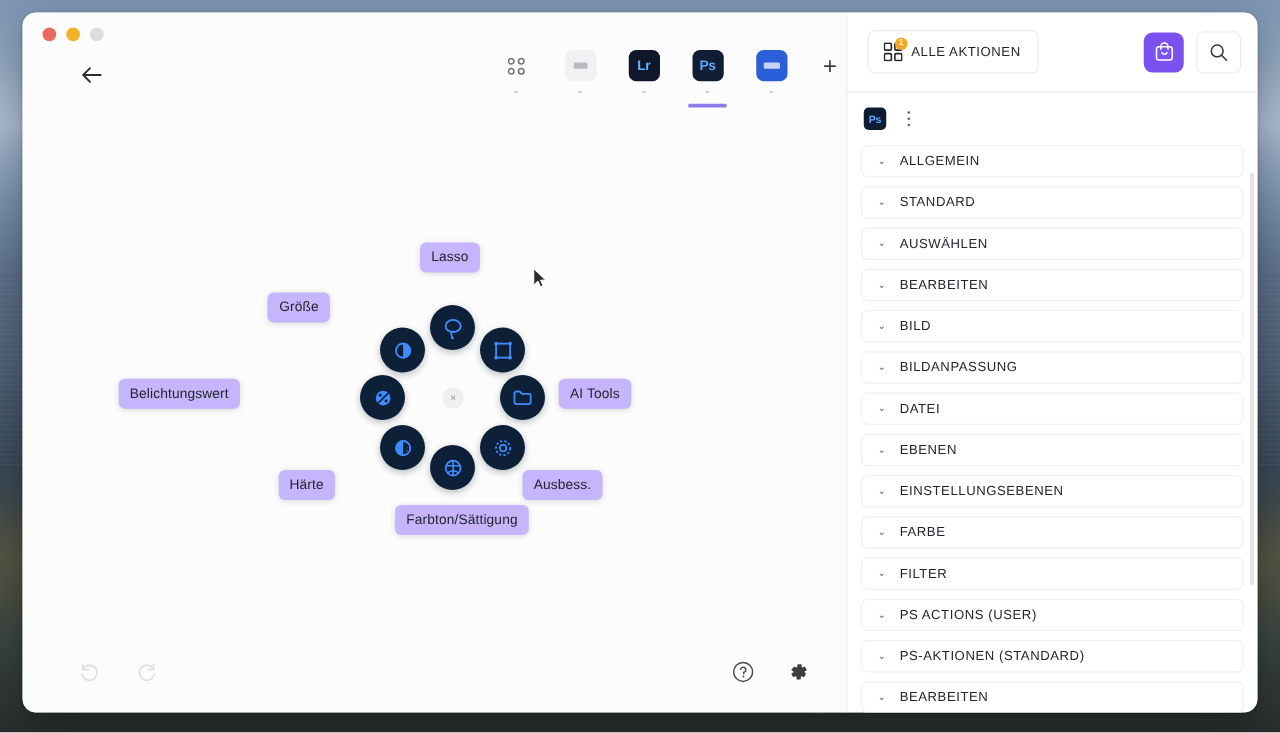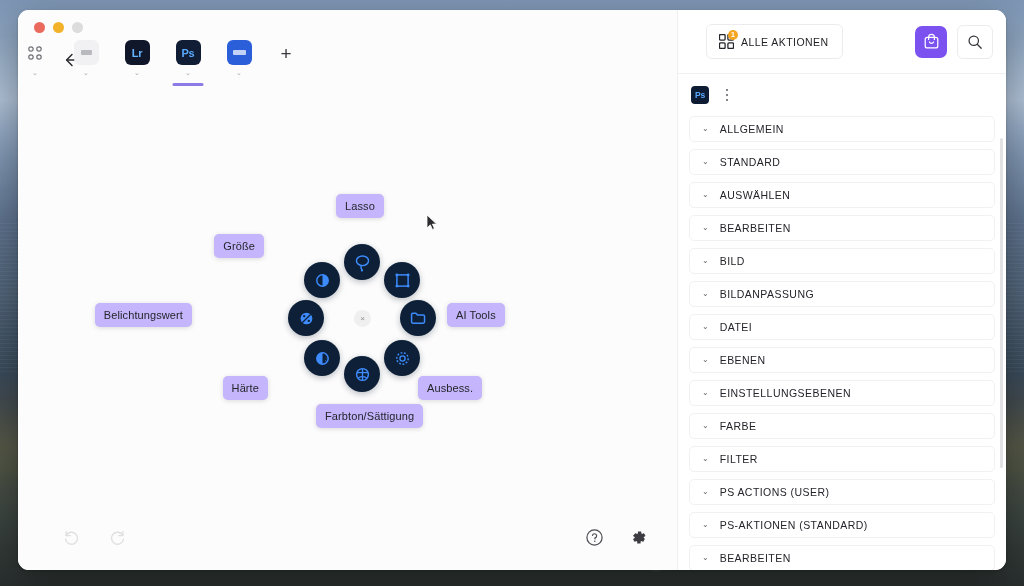--- a/index.html
+++ b/index.html
@@ -114,21 +114,21 @@
     display: flex; align-items: center; justify-content: center;
     cursor: pointer;
     color: #2d2d31;
   }
 
   
   #app-tabs {
     position: absolute;
     left: 0; right: 0; top: 30px;
     display: flex;
-    justify-content: flex-start;
+    justify-content: flex-end;
     align-items: flex-start;
     gap: 17px;
   }
   .app-tab {
     position: relative;
     width: 34px;
     display: flex;
     flex-direction: column;
     align-items: center;
     cursor: pointer;
@@ -257,21 +257,21 @@
     display: flex;
     align-items: center;
     padding: 0 13px 0 0;
     border-bottom: 1px solid #f0f0f2;
   }
   #all-actions-btn {
     display: flex; align-items: center; gap: 7px;
     padding: 9px 13px 9px 12px;
     border: 1px solid #ececee;
     border-radius: 6px;
-    margin-left: 28px;
+    margin-left: 16px;
     cursor: pointer;
     background: #fff;
   }
   #all-actions-label {
     font-size: 10.5px; letter-spacing: .45px; color: #1f1f24;
   }
   .grid-badge-wrap { position: relative; width: 15px; height: 15px; }
   .notif-dot {
     position: absolute;
     right: -4px; top: -4px;

